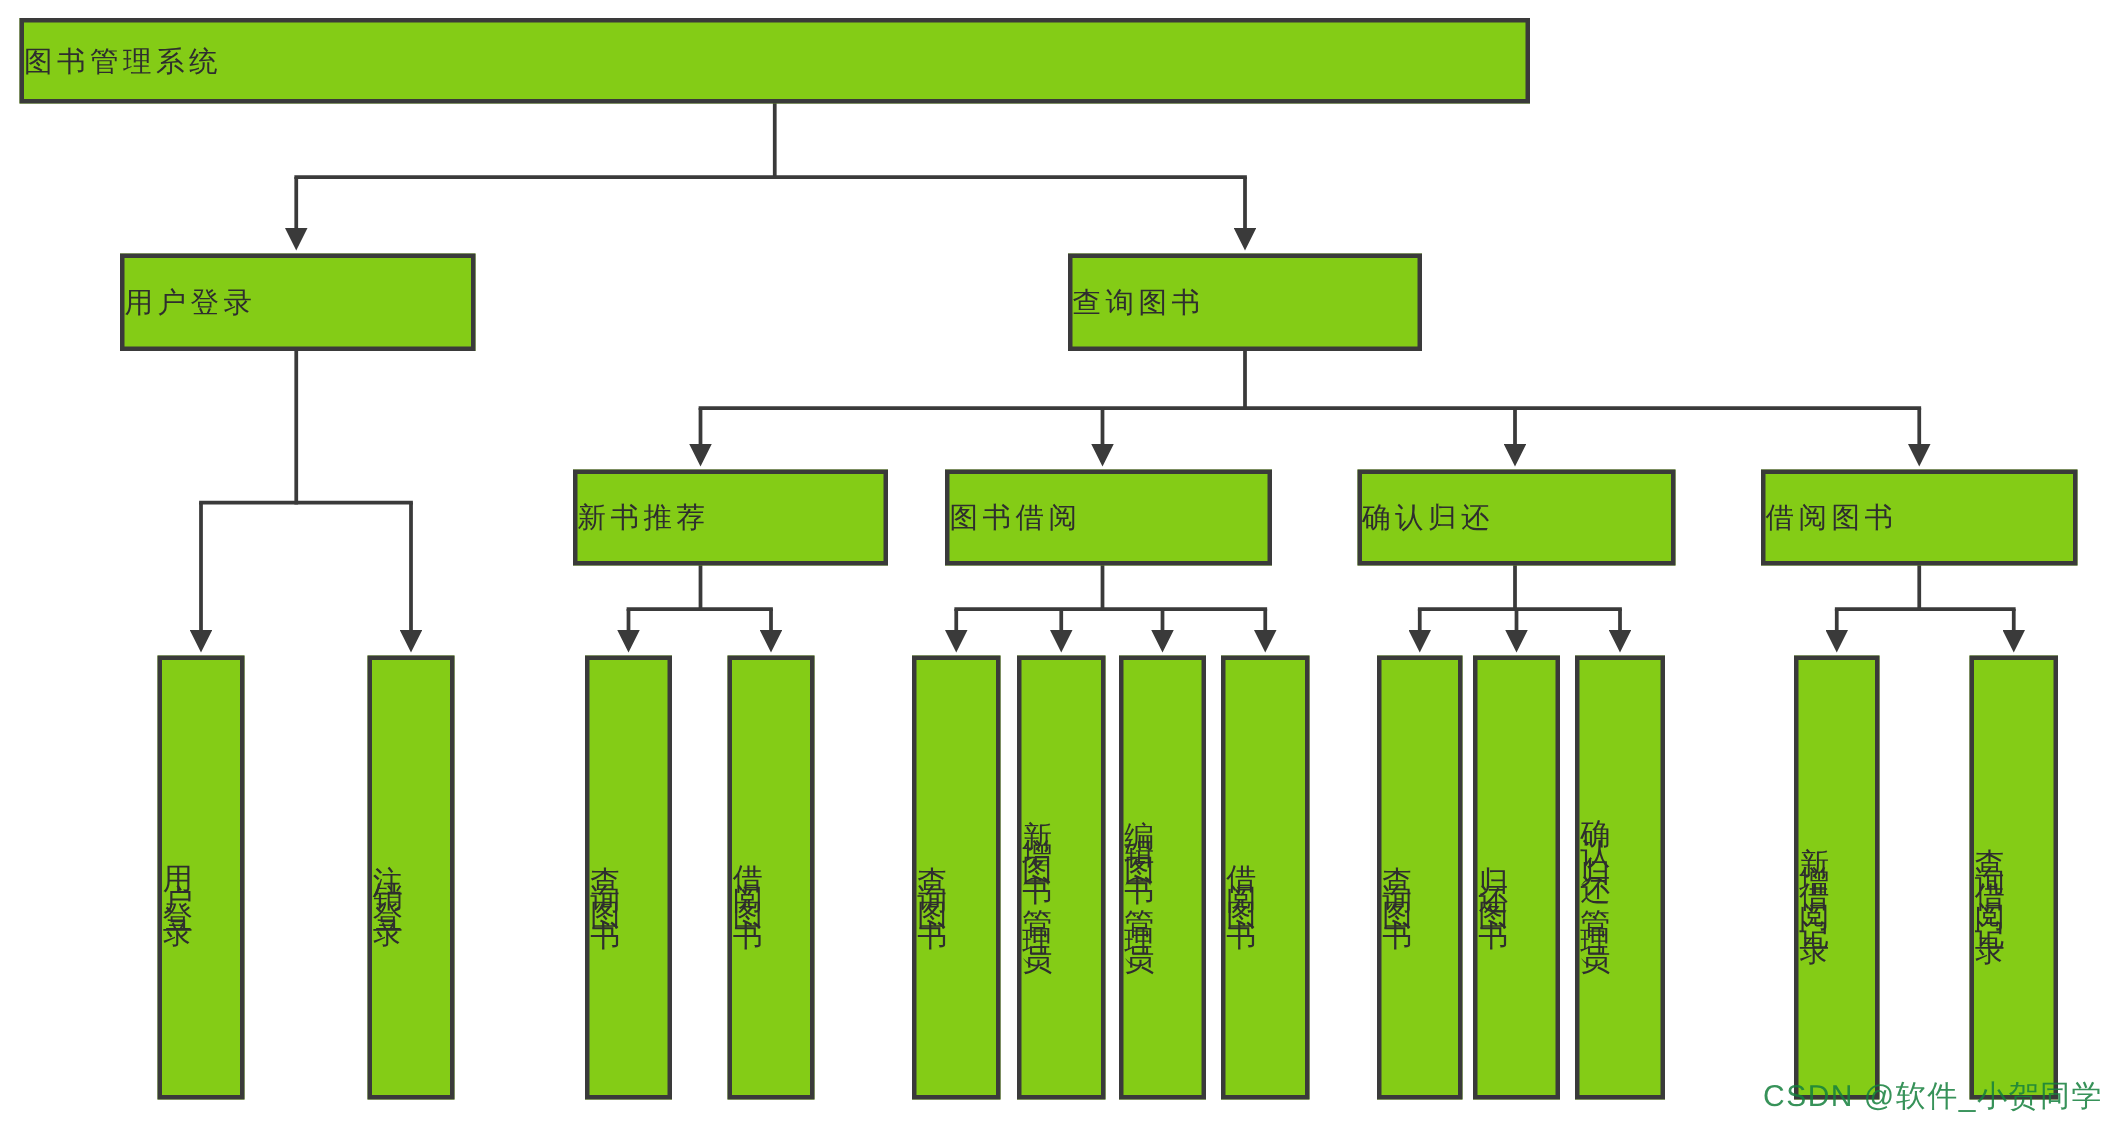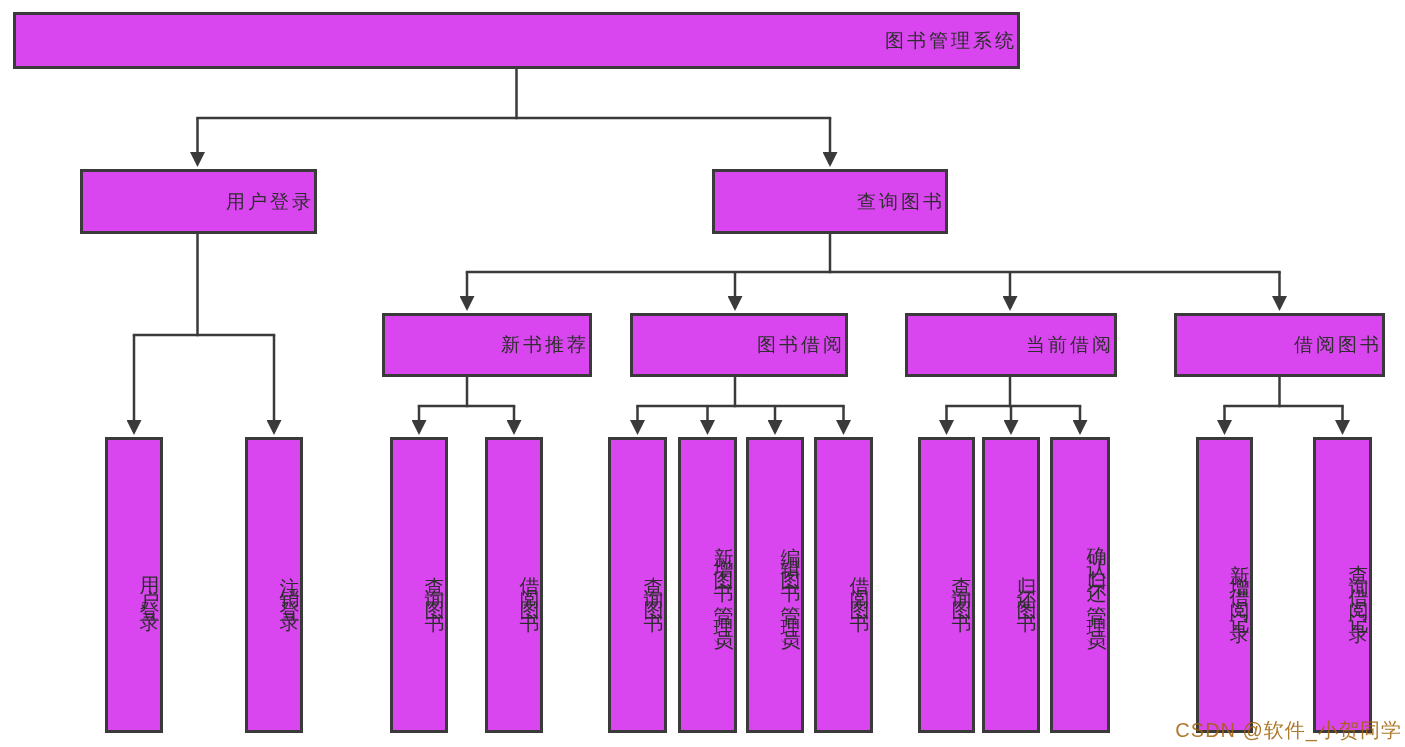--- a/index.html
+++ b/index.html
@@ -13,25 +13,25 @@
     color: #2e2e2e;
   }
   .connectors {
     position: absolute;
     left: 0; top: 0;
     z-index: 1;
   }
   .box {
     position: absolute;
     box-sizing: border-box;
-    background: #d946ef;
+    background: #84cc16;
     border: 3px solid #3a3a3a;
     display: flex;
     align-items: center;
-    justify-content: flex-end;
+    justify-content: flex-start;
     z-index: 2;
   }
   .hlabel {
     font-size: 19px;
     letter-spacing: 3px;
     white-space: nowrap;
     color: #2e2e2e;
   }
   .root .hlabel { font-size: 19px; }
   .vlabel {
@@ -41,21 +41,21 @@
     letter-spacing: 12px;
     line-height: 1;
     color: #2e2e2e;
   }
   .watermark {
     position: absolute;
     right: 3px;
     bottom: 3px;
     z-index: 10;
     font-size: 20px;
-    color: #a16207;
+    color: #15803d;
     opacity: 0.85;
     white-space: nowrap;
     letter-spacing: 1px;
   }
 </style>
 </head>
 <body>
 
 <div class="canvas">
 
@@ -120,21 +120,21 @@
     <span class="hlabel">查询图书</span>
   </div>
 
   <div class="box" style="left:382px; top:313px; width:210px; height:64px">
     <span class="hlabel">新书推荐</span>
   </div>
   <div class="box" style="left:630px; top:313px; width:218px; height:64px">
     <span class="hlabel">图书借阅</span>
   </div>
   <div class="box" style="left:905px; top:313px; width:212px; height:64px">
-    <span class="hlabel">当前借阅</span>
+    <span class="hlabel">确认归还</span>
   </div>
   <div class="box" style="left:1174px; top:313px; width:211px; height:64px">
     <span class="hlabel">借阅图书</span>
   </div>
 
   <div class="box" style="left:105px; top:437px; width:58px; height:296px">
     <span class="vlabel">用户登录</span>
   </div>
   <div class="box" style="left:245px; top:437px; width:58px; height:296px">
     <span class="vlabel">注销登录</span>

